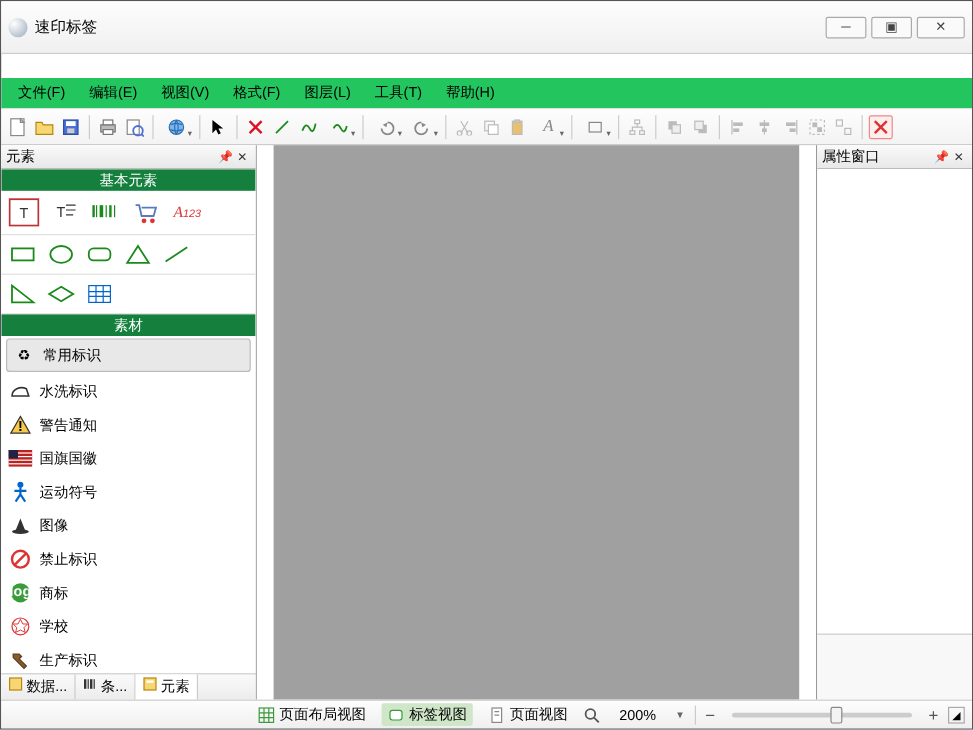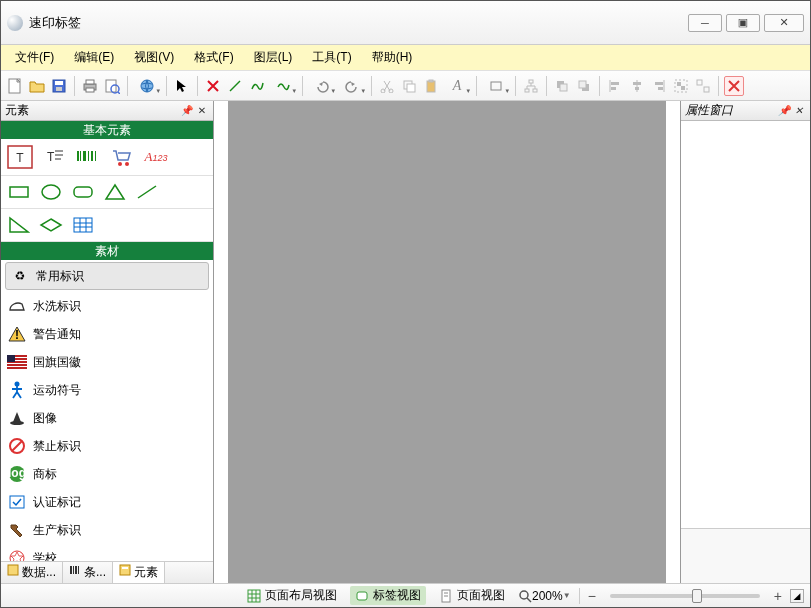--- a/index.html
+++ b/index.html
@@ -7,21 +7,21 @@
 
 
 .titlebar { height: 44px; background: linear-gradient(#fdfdfd, #f0f0f0); display: flex; align-items: center; padding: 0 6px; border-bottom: 1px solid #ccc; }
 .titlebar .app-icon { width: 16px; height: 16px; border-radius: 50%; background: radial-gradient(circle at 30% 30%, #fff, #9ab); margin-right: 6px; }
 .titlebar .title { flex: 1; font-size: 13px; }
 .winbtns { display: flex; gap: 4px; }
 .winbtn { width: 34px; height: 18px; border: 1px solid #aaa; border-radius: 2px; background: #fafafa; display: flex; align-items: center; justify-content: center; font-size: 11px; color: #444; cursor: default; }
 .winbtn.close { width: 40px; }
 
 
-.menubar { height: 26px; background: #fef9c3; display: flex; align-items: center; padding: 0 4px; border-bottom: 1px solid #e0e0e0; }
+.menubar { height: 26px; background: #22c55e; display: flex; align-items: center; padding: 0 4px; border-bottom: 1px solid #e0e0e0; margin-top: 20px; }
 .menubar .mitem { padding: 3px 10px; cursor: default; }
 
 
 .toolbar { height: 30px; background: linear-gradient(#fdfdfd,#f3f3f3); border-bottom: 1px solid #ccc; display: flex; align-items: center; padding: 0 4px; gap: 2px; }
 .tbtn { width: 20px; height: 20px; display: flex; align-items: center; justify-content: center; cursor: default; border-radius: 2px; }
 .tbtn.wdd { width: 28px; position: relative; }
 .tbtn.wdd::after { content:"▾"; font-size:7px; color:#666; position:absolute; right:1px; bottom:1px; }
 .tsep { width: 1px; height: 20px; background: #ccc; margin: 0 3px; }
 
 
@@ -45,30 +45,30 @@
 
 .left-tabs { height: 22px; background: linear-gradient(#fafafa,#ececec); border-top:1px solid #ccc; display:flex; align-items:center; }
 .left-tabs .lt { padding: 2px 6px; font-size: 11px; border-right:1px solid #ccc; cursor:default; display:flex;gap:3px;}
 .left-tabs .lt.active { background:#fff; }
 .lt-ic { width:12px;height:12px; }
 
 
 .canvas { flex:1; background: #a0a0a0; }
 
 
-.right-panel { width: 130px; border-left: 1px solid #999; display:flex; flex-direction:column; background:#fff;font-style:italic;}
+.right-panel { width: 130px; border-left: 1px solid #999; display:flex; flex-direction:column; background:#fff;}
 .right-panel .panel-body { background:#fff; }
 .right-bottom { height:55px; border-top:1px solid #ccc; background:#f8f8f8;}
 
 
 .statusbar { height: 24px; background: linear-gradient(#fdfdfd,#efefef); border-top:1px solid #ccc; display:flex; align-items:center; padding: 0 6px; gap:8px; justify-content:flex-end;}
 .sb-btn { display:flex; align-items:center; gap:4px; padding:1px 5px; cursor:default; border-radius:2px;}
 .sb-btn.active { background:#cfe6c8; }
 .sb-ic { width:14px; height:14px; display:flex;align-items:center;justify-content:center;}
-.zoom { display:flex; align-items:center; gap:0; }
+.zoom { display:flex; align-items:center; gap:16px; }
 .slider { width:150px; height:4px; background:#ccc; border-radius:2px; position:relative; margin:0 6px;}
 .slider .thumb { position:absolute; left:55%; top:-5px; width:10px; height:14px; background:#f3f3f3; border:1px solid #888; border-radius:2px;}
 .sb-end { width:14px;height:14px;border:1px solid #aaa;display:flex;align-items:center;justify-content:center;font-size:9px;}
 
 svg { display:block; }
 .muted { color:#999; }
 </style>
 </head>
 <body>
 
@@ -430,42 +430,33 @@
               <svg width="18" height="18">
                 <circle cx="9" cy="9" r="8" fill="#3a9b3a"></circle>
                 <text x="9" y="12" text-anchor="middle" font-size="7" fill="#fff" font-weight="bold">log</text>
               </svg>
             </span>
             <span>商标</span>
           </div>
         <div class="mat-item">
             <span class="mic">
               <svg width="18" height="18">
-                <rect x="2" y="3" width="14" height="12" fill="none" stroke="#06c"></rect>
-                <path d="M5 9 L8 12 L13 6" stroke="#06c" fill="none" stroke-width="1.5"></path>
-              </svg>
-            </span>
-            <span>认证标记</span>
+                <circle cx="9" cy="9" r="7" fill="none" stroke="#d33" stroke-width="1"></circle>
+                <path d="M9 3 L11 7 L15 7 L12 10 L13 14 L9 12 L5 14 L6 10 L3 7 L7 7 Z" fill="none" stroke="#d33" stroke-width="0.8"></path>
+              </svg>
+            </span>
+            <span>学校</span>
           </div>
         <div class="mat-item">
             <span class="mic">
               <svg width="18" height="16">
                 <path d="M3 3 L8 3 L10 5 L8 7 L14 13 L12 15 L6 9 L3 6 Z" fill="#8b5a2b" stroke="#5a3a1b"></path>
               </svg>
             </span>
             <span>生产标识</span>
-          </div>
-        <div class="mat-item">
-            <span class="mic">
-              <svg width="18" height="18">
-                <circle cx="9" cy="9" r="7" fill="none" stroke="#d33" stroke-width="1"></circle>
-                <path d="M9 3 L11 7 L15 7 L12 10 L13 14 L9 12 L5 14 L6 10 L3 7 L7 7 Z" fill="none" stroke="#d33" stroke-width="0.8"></path>
-              </svg>
-            </span>
-            <span>学校</span>
           </div>
       </div>
     </div>
     <div class="left-tabs">
       <div class="lt">
           <svg class="lt-ic" width="12" height="12">
             <rect x="1" y="1" width="10" height="10" fill="#f7d774" stroke="#b8860b"></rect>
           </svg>
           <span>数据...</span>
         </div>

